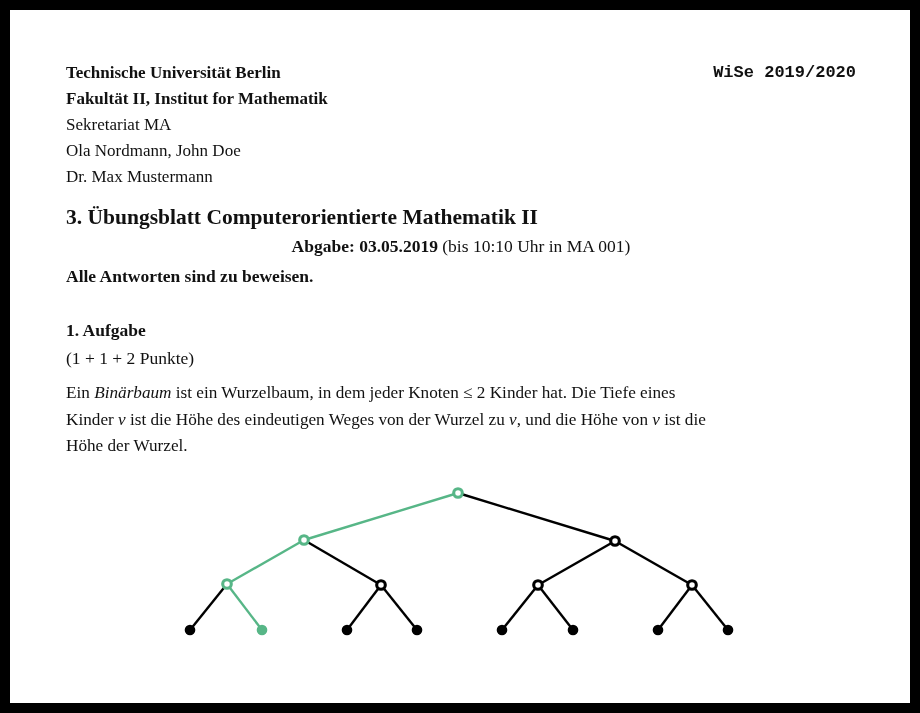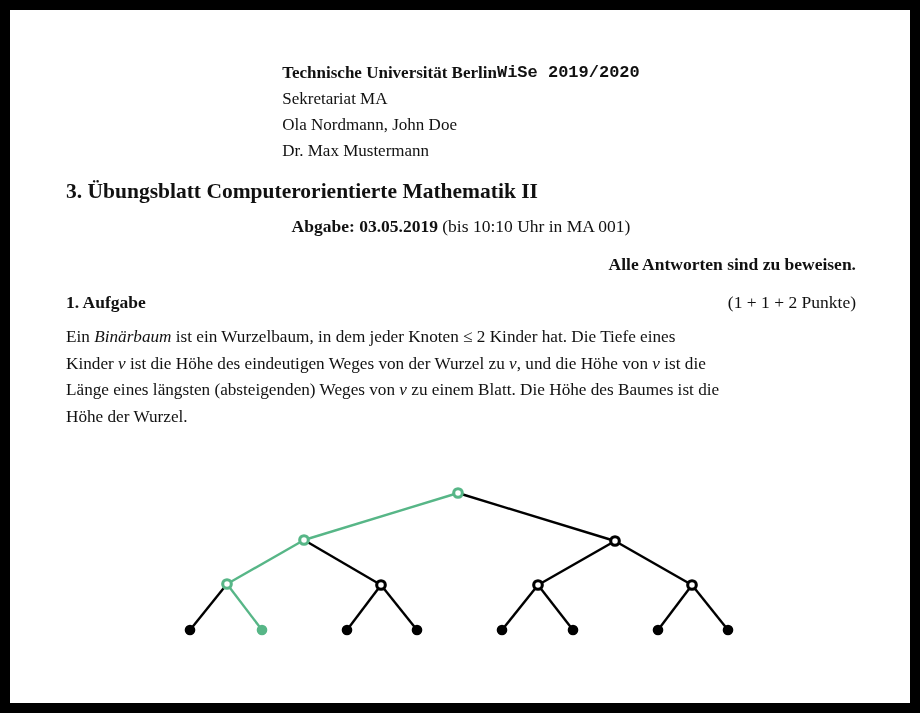--- a/index.html
+++ b/index.html
@@ -6,47 +6,48 @@
   body{
     width:920px;height:713px;position:relative;background:#ffffff;
     font-family:"Liberation Serif","DejaVu Serif",serif;color:#111;
     -webkit-font-smoothing:antialiased;
   }
   .frame{
     position:absolute;inset:0;box-sizing:border-box;
     border:10px solid #000;background:#fff;overflow:hidden;
   }
   .content{padding:50px 54px 0 56px;}
-  .hdr{display:flex;justify-content:center;align-items:flex-start;}
+  .hdr{display:flex;justify-content:space-between;align-items:flex-start;}
   .hline{font-size:17px;line-height:26px;white-space:nowrap;}
   .hdr-right{text-align:right;font-family:Liberation Mono, monospace;}
   .bold{font-weight:bold;}
   .it{font-style:italic;}
   .title{
     font-weight:bold;font-size:21.5px;line-height:30px;margin-top:12px;
   }
-  .due{text-align:center;font-size:17.5px;line-height:28px;margin-top:6px;}
-  .notice{text-align:right;font-size:17.5px;line-height:28px;margin-top:10px;font-weight:bold;}
+  .due{text-align:center;font-size:17.5px;line-height:28px;}
+  .notice{text-align:left;font-size:17.5px;line-height:28px;margin-top:2px;font-weight:bold;}
   .task-row{
     display:flex;justify-content:space-between;align-items:baseline;
-    font-size:17.5px;line-height:28px;margin-top:10px;
+    font-size:17.5px;line-height:28px;margin-top:26px;flex-direction:column;
   }
   .para{font-size:17.2px;line-height:26.5px;margin-top:8px;}
   .pline{white-space:nowrap;}
   svg.tree{position:absolute;left:-10px;top:-10px;width:920px;height:713px;}
 </style>
 </head>
 <body>
 
 <div class="frame">
   <div class="content">
 
     <div class="hdr">
       <div class="hdr-left">
         <div class="hline bold">Technische Universität Berlin</div>
+        <div class="hline bold">Fakultät II, Institut for Mathematik</div>
         <div class="hline">Sekretariat MA</div>
         <div class="hline">Ola Nordmann, John Doe</div>
         <div class="hline">Dr. Max Mustermann</div>
       </div>
       <div class="hdr-right">
         <div class="hline bold">WiSe 2019/2020</div>
       </div>
     </div>
 
     <div class="title">3. Übungsblatt Computerorientierte Mathematik II</div>
@@ -56,21 +57,20 @@
     <div class="notice">Alle Antworten sind zu beweisen.</div>
 
     <div class="task-row">
       <div class="bold">1. Aufgabe</div>
       <div>(1 + 1 + 2 Punkte)</div>
     </div>
 
     <div class="para">
       <div class="pline"><span>Ein </span><span class="it">Binärbaum</span><span> ist ein Wurzelbaum, in dem jeder Knoten ≤ 2 Kinder hat. Die Tiefe eines</span></div>
       <div class="pline"><span>Kinder </span><span class="it">v</span><span> ist die Höhe des eindeutigen Weges von der Wurzel zu </span><span class="it">v</span><span>, und die Höhe von </span><span class="it">v</span><span> ist die</span></div>
-      <div class="pline"><span>Länge eines längsten (absteigenden) Weges von </span><span class="it">v</span><span> zu einem Blatt. Die Höhe des Baumes ist die</span></div>
       <div class="pline">Höhe der Wurzel.</div>
     </div>
 
   </div>
 
   <svg id="tree-svg" class="tree" viewBox="0 0 920 713">
       <line x1="458" y1="493" x2="304" y2="540" stroke="#57b687" stroke-width="2.4"></line>
       <line x1="458" y1="493" x2="615" y2="541" stroke="#000000" stroke-width="2.4"></line>
       <line x1="304" y1="540" x2="227" y2="584" stroke="#57b687" stroke-width="2.4"></line>
       <line x1="304" y1="540" x2="381" y2="585" stroke="#000000" stroke-width="2.4"></line>

